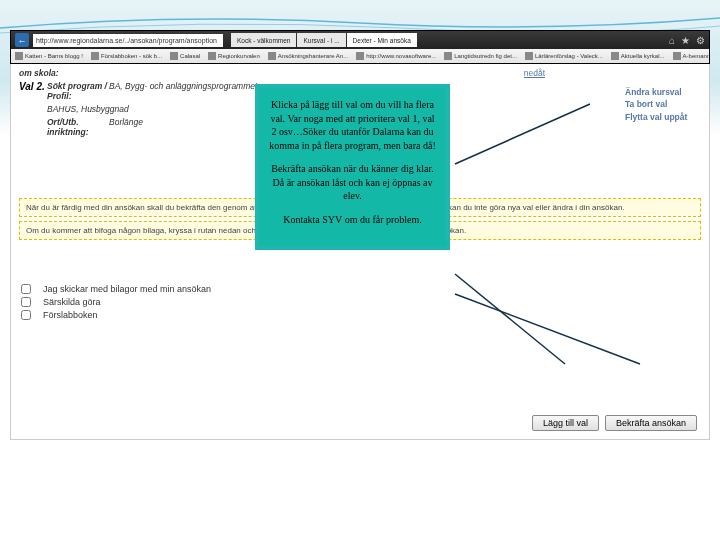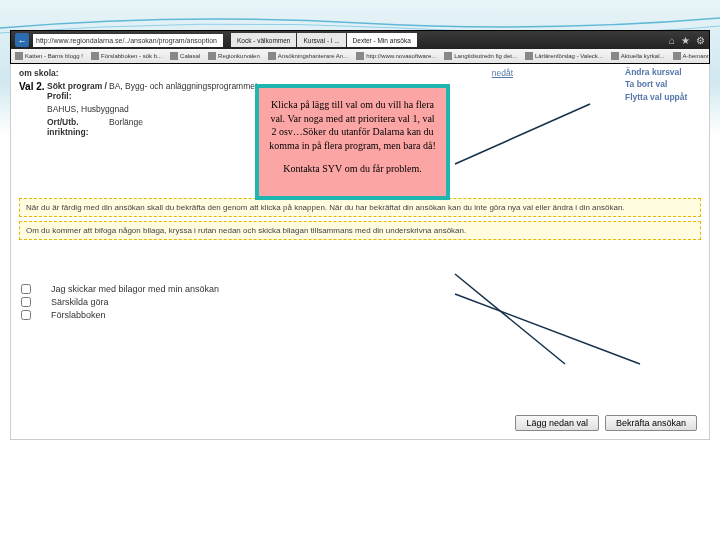--- a/index.html
+++ b/index.html
@@ -87,70 +87,70 @@
   .bm-icon { width: 8px; height: 8px; background: #888; }
 
   .content-area {
     position: absolute;
     top: 64px; left: 10px; right: 10px; bottom: 100px;
     background: #fff;
     border: 1px solid #ccc; border-top: none;
     padding: 4px 8px;
     overflow: hidden;
   }
-  .row { display: flex; margin-bottom: 3px; }
+  .row { display: flex; margin-bottom: 3px; font-style: italic; }
   .col-lbl { width: 80px; font-weight: bold; color: #333; font-size: 8.5px; }
   .col-val { width: 160px; color: #333; font-size: 8.5px; }
-  .top-link { position: absolute; top: 4px; right: 196px; color: #5577aa; text-decoration: underline; font-size: 8.5px; }
+  .top-link { position: absolute; top: 4px; right: 164px; color: #5577aa; text-decoration: underline; font-size: 8.5px; }
 
   .side-links {
     position: absolute;
-    top: 68px; right: 20px;
+    top: 88px; right: 20px;
     width: 75px;
     font-size: 8.5px;
     color: #5577aa;
   }
   .side-links div { margin-bottom: 3px; font-weight: bold; line-height: 1.1; }
 
   .hint-boxes {
     position: absolute;
     top: 134px; left: 8px; right: 8px;
   }
   .hint {
     border: 1px dashed #e5b800;
     background: #fffce0;
     padding: 4px 6px;
     font-size: 8px;
     color: #444;
     margin-bottom: 4px;
   }
 
   .checks { position: absolute; top: 220px; left: 10px; }
-  .check-row { display: flex; align-items: center; gap: 20px; font-size: 9px; color: #333; margin-bottom: 3px; }
+  .check-row { display: flex; align-items: center; gap: 12px; font-size: 9px; color: #333; margin-bottom: 3px; }
   .check-row input { width: 10px; height: 10px; }
 
   .bottom-actions {
     position: absolute;
     bottom: 8px; right: 12px;
     display: flex; gap: 6px;
   }
   .btn {
     padding: 2px 10px;
     font-size: 9px;
     background: linear-gradient(#f8f8f8,#e0e0e0);
     border: 1px solid #888;
     border-radius: 2px;
     cursor: pointer;
   }
 
   .callout {
     position: absolute;
     top: 84px; left: 255px;
     width: 195px;
-    background: #fca5a5;
+    background: #14b8a6;
     border: 4px solid #1fb5b0;
     padding: 10px 8px;
     z-index: 50;
     font-family: Georgia, serif;
     font-size: 10px;
     text-align: center;
     line-height: 1.35;
   }
   .callout p { margin-bottom: 10px; }
 
@@ -267,33 +267,34 @@
         <input type="checkbox" style="">
         <span>Särskilda göra</span>
       </label>
     <label class="check-row">
         <input type="checkbox" style="">
         <span>Förslabboken</span>
       </label>
   </div>
 
   <div class="bottom-actions">
-    <button class="btn">Lägg nedan val</button>
+    <button class="btn">Lägg till val</button>
     <button class="btn">Bekräfta ansökan</button>
   </div>
 </div>
 
 <div class="side-links">
   <div>Ändra kursval</div>
   <div>Ta bort val</div>
   <div>Flytta val uppåt</div>
 </div>
 
 <div class="callout">
   <p>Klicka på lägg till val om du vill ha flera val. Var noga med att prioritera val 1, val 2 osv…Söker du utanför Dalarna kan du komma in på flera program, men bara då!</p>
+  <p>Bekräfta ansökan när du känner dig klar. Då är ansökan låst och kan ej öppnas av elev.</p>
   <p>Kontakta SYV om du får problem.</p>
 </div>
 
 <svg class="pointer-lines">
   <line x1="455" y1="80" x2="590" y2="20" stroke="#14304a" stroke-width="1.5"></line>
   <line x1="455" y1="190" x2="565" y2="280" stroke="#14304a" stroke-width="1.5"></line>
   <line x1="455" y1="210" x2="640" y2="280" stroke="#14304a" stroke-width="1.5"></line>
 </svg>
 
 </body></html>

